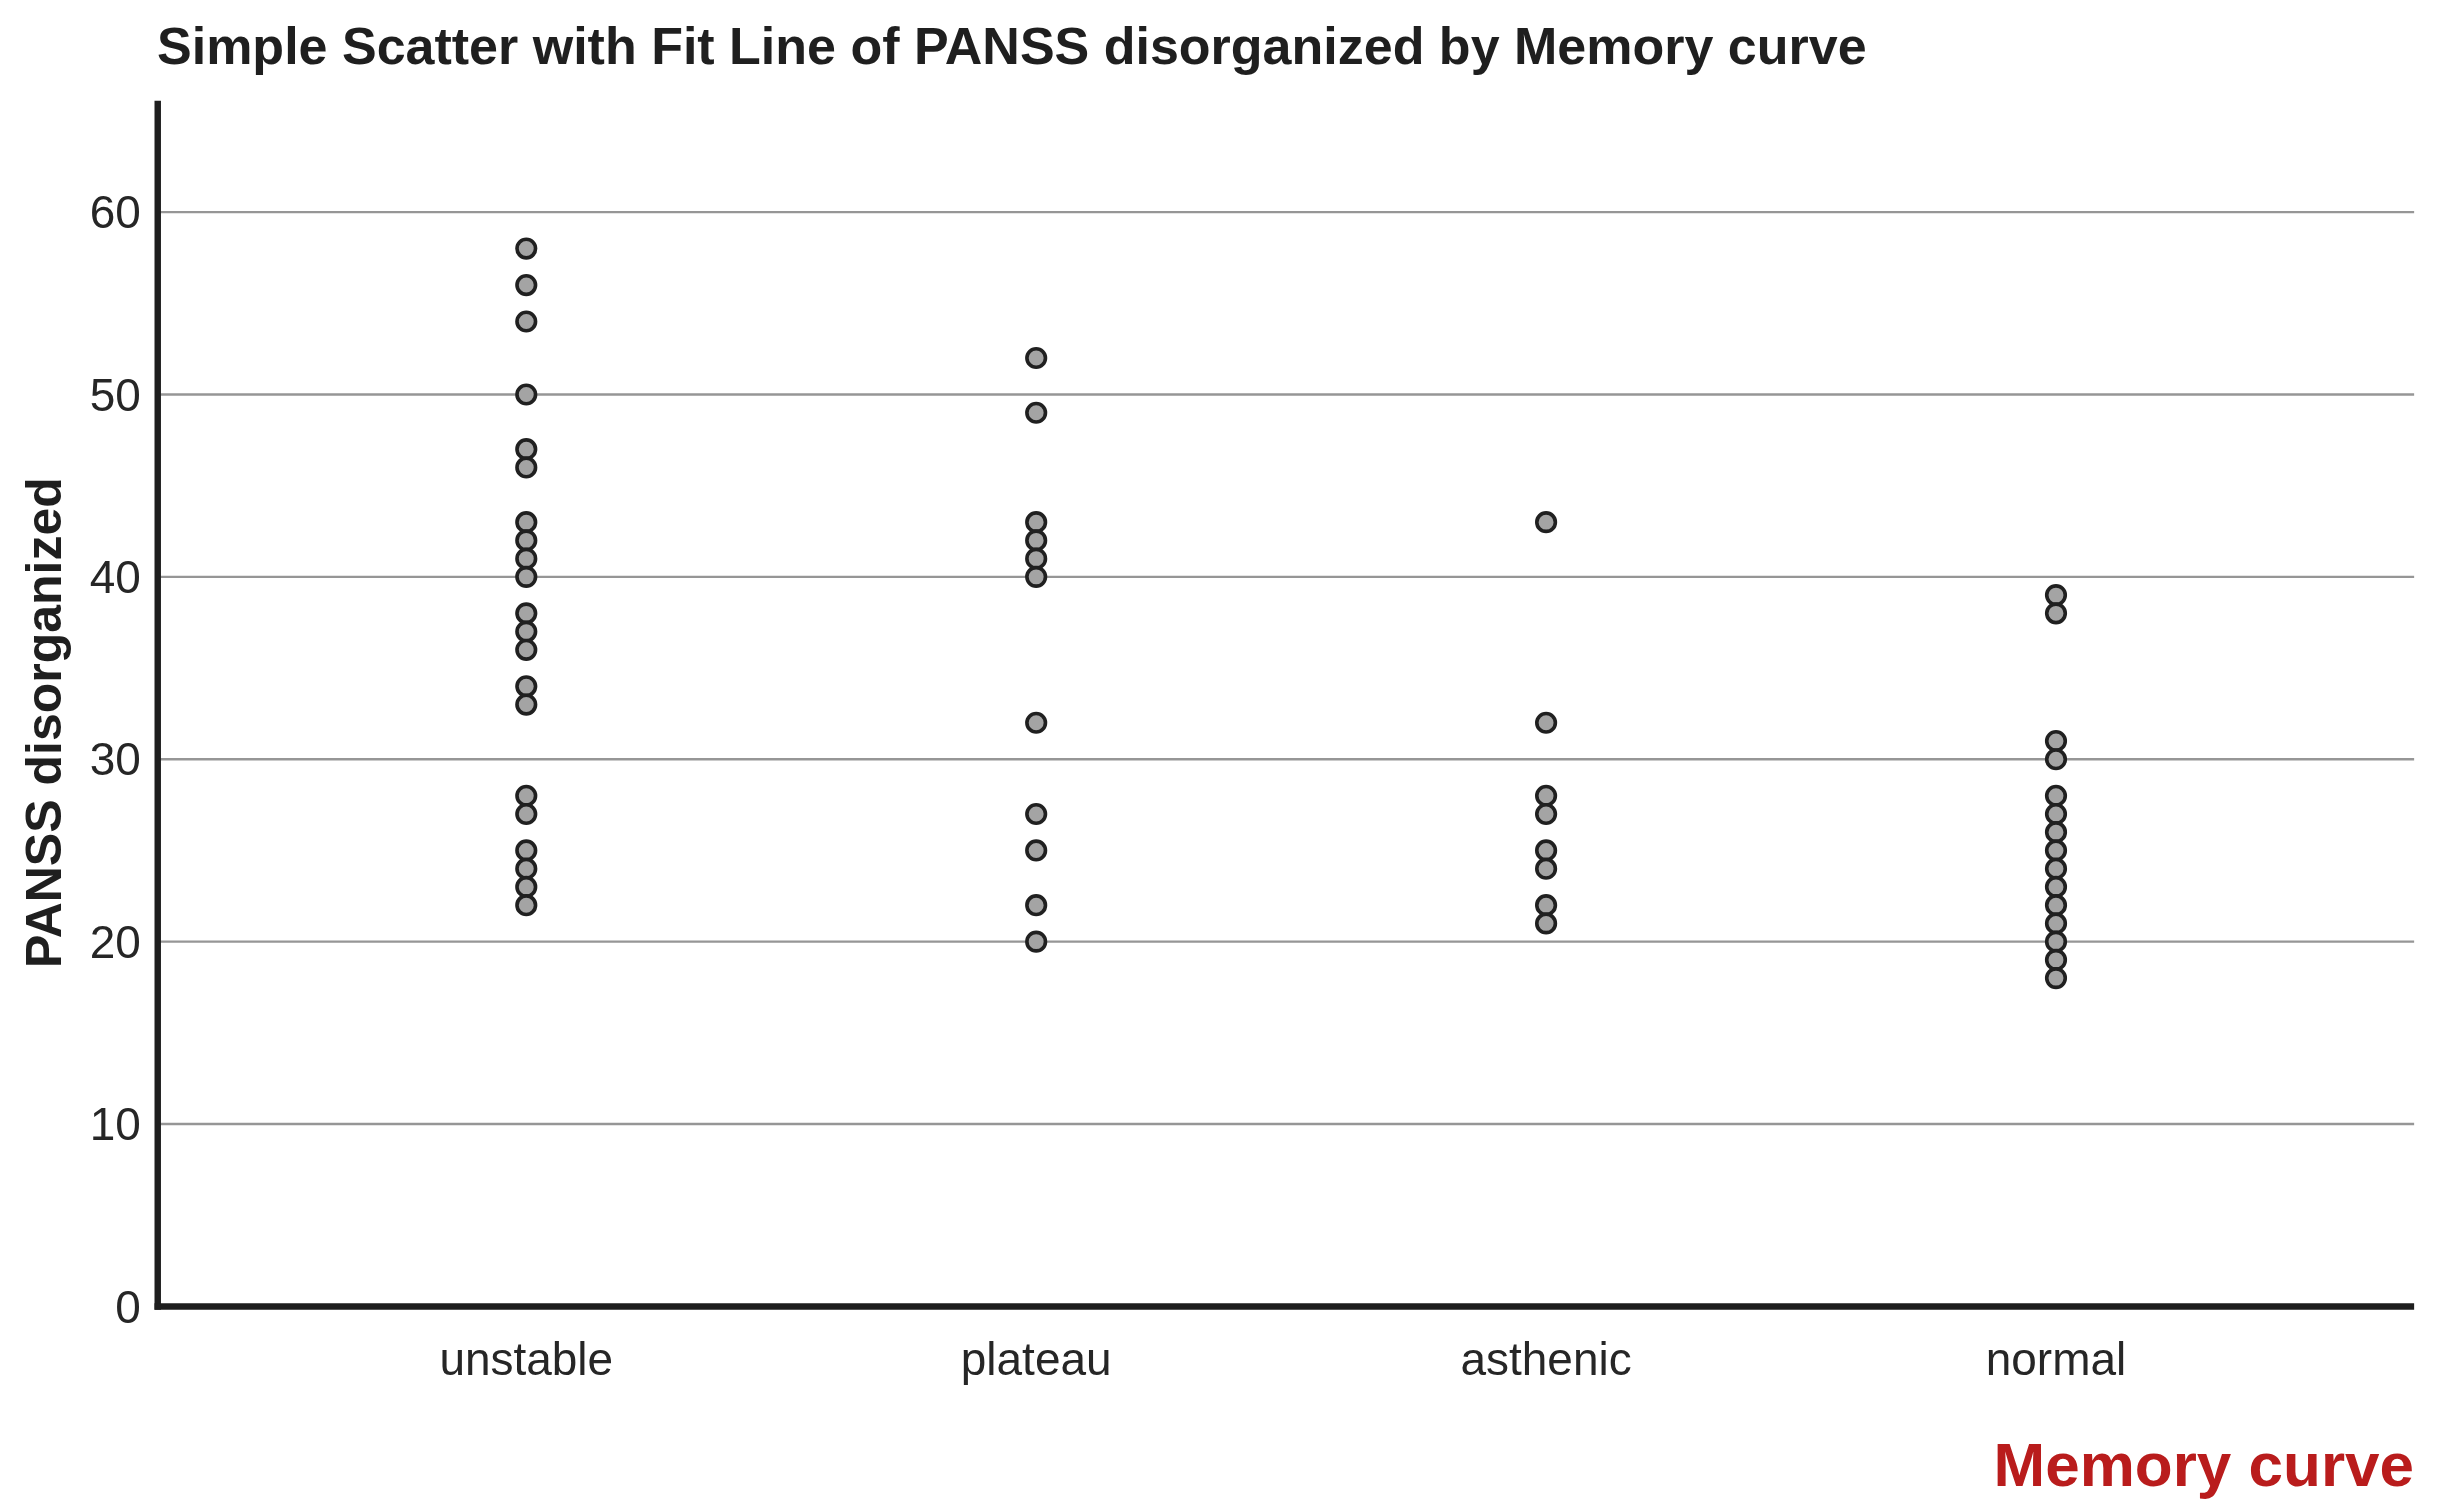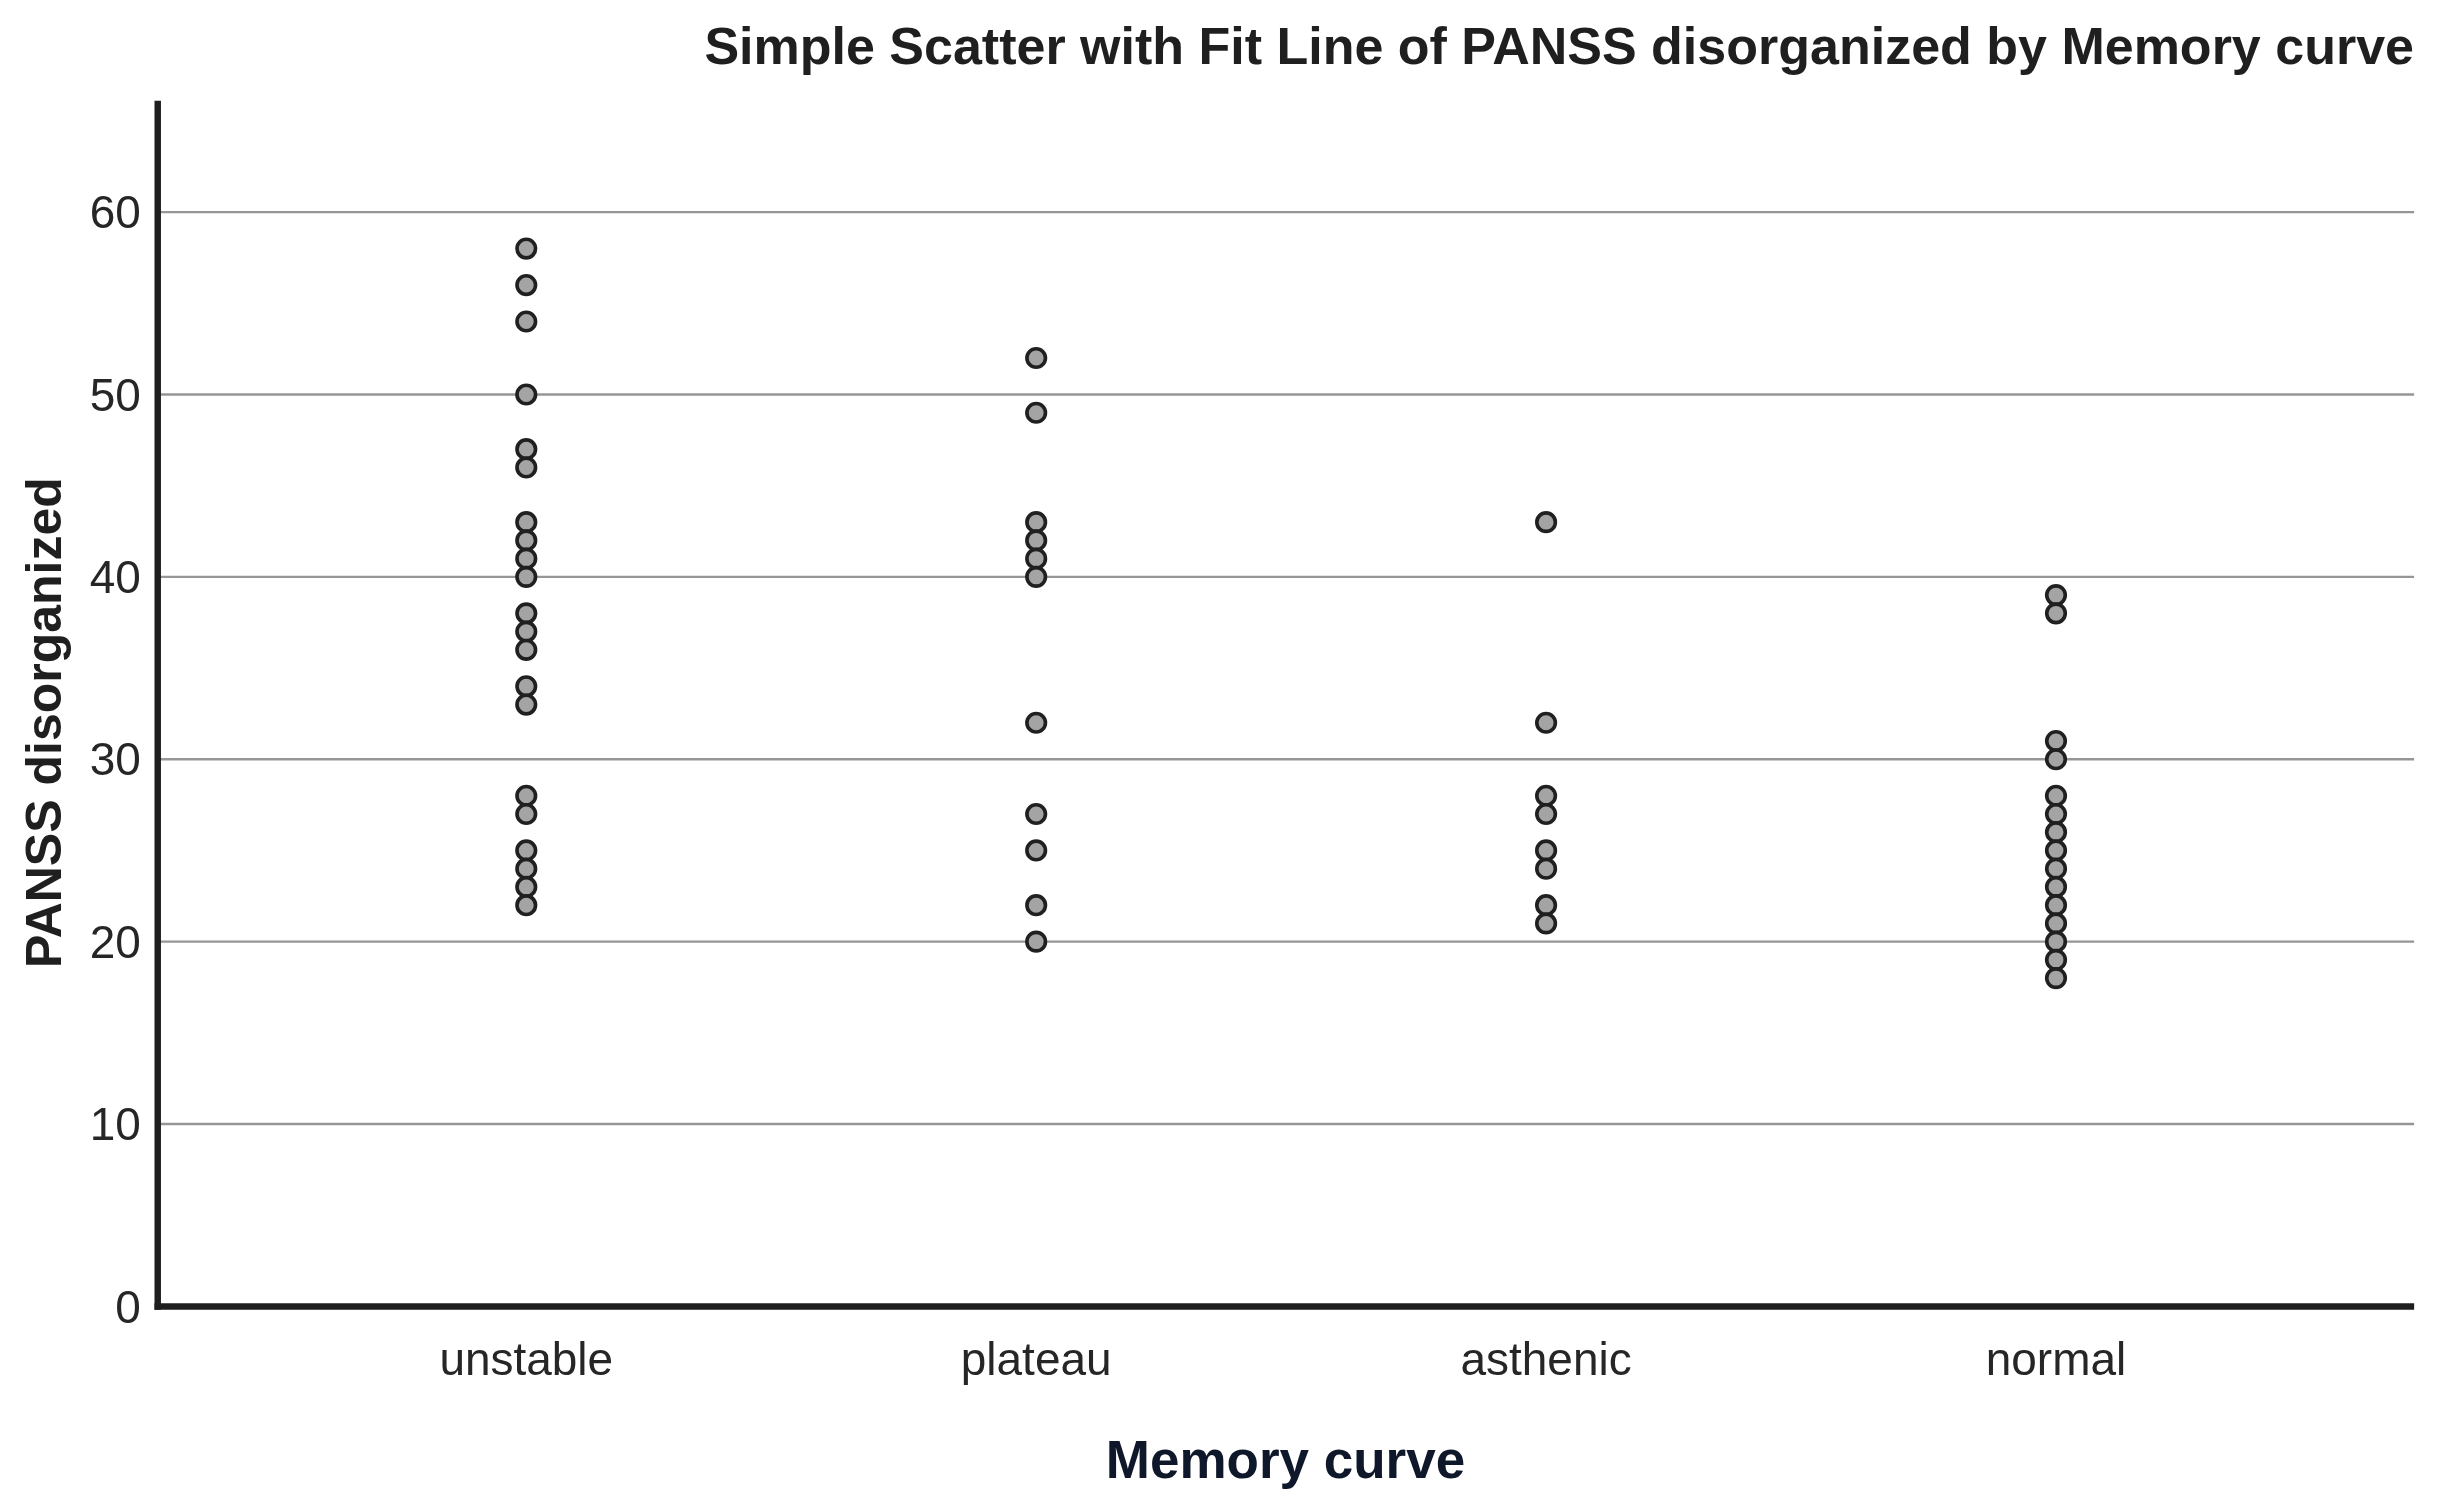--- a/index.html
+++ b/index.html
@@ -15,21 +15,21 @@
     position: relative;
     width: 2438px;
     height: 1504px;
     background: #ffffff;
   }
   .chart-title {
     position: absolute;
     left: 157px;
     top: 16px;
     width: 2257px;
-    text-align: right;
+    text-align: left;
     font-size: 52px;
     font-weight: bold;
     color: #1f1f1f;
     letter-spacing: 0px;
     white-space: nowrap;
   }
   .y-axis-title {
     position: absolute;
     left: 14.5px;
     top: 428px;
@@ -40,24 +40,24 @@
     font-size: 50px;
     font-weight: bold;
     color: #1f1f1f;
     white-space: nowrap;
   }
   .x-axis-title {
     position: absolute;
     left: 157px;
     top: 1429px;
     width: 2257px;
-    text-align: center;
-    font-size: 53px;
+    text-align: right;
+    font-size: 62px;
     font-weight: bold;
-    color: #0f172a;
+    color: #b91c1c;
     white-space: nowrap;
   }
   svg#plot {
     position: absolute;
     left: 0;
     top: 0;
   }
   svg#plot text {
     font-family: "Liberation Sans", "DejaVu Sans", sans-serif;
     fill: #262626;

